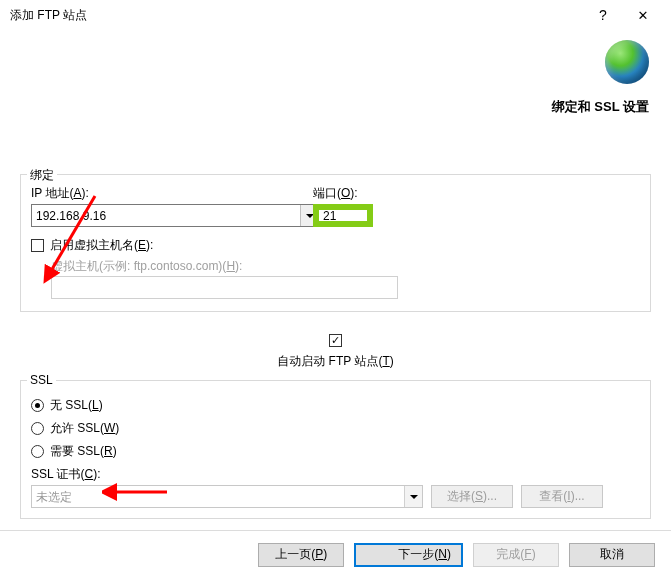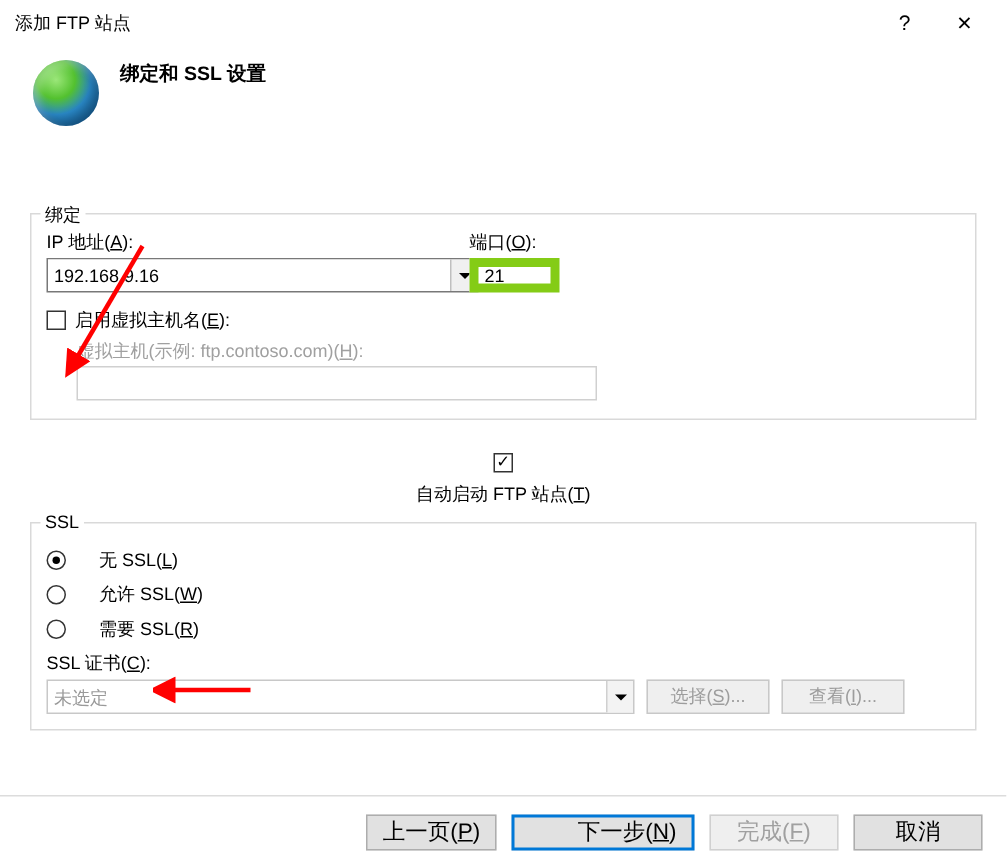--- a/index.html
+++ b/index.html
@@ -19,21 +19,21 @@
       padding: 0 8px 0 10px;
       background: #fff;
     }
     .titlebar .title { flex: 1; color: #000; font-size: 12px; }
     .title-btn {
       width: 40px; height: 28px; display: flex; align-items: center; justify-content: center;
       font-size: 14px; color: #000; cursor: default;
     }
     .title-close { font-size: 13px; }
     .header {
-      display: flex; align-items: flex-start; gap: 14px; padding: 10px 22px 4px 22px;
+      display: flex; align-items: flex-end; gap: 14px; padding: 10px 22px 4px 22px; flex-direction: column;
     }
     .globe {
       width: 44px; height: 44px; border-radius: 50%;
       background: radial-gradient(circle at 35% 30%, #9be779 0%, #53c12f 30%, #2a89c8 55%, #0b4d86 100%);
       box-shadow: inset -4px -4px 8px rgba(0,0,0,0.25), inset 4px 4px 6px rgba(255,255,255,0.3);
       position: relative;
     }
     .header-title { font-weight: bold; font-size: 13px; color: #000; }
     .content { padding: 6px 20px 0 20px; position: relative; }
     .fieldset {
@@ -63,21 +63,21 @@
     .textbox {
       border: 6px solid #84cc16; height: 23px; padding: 0 4px; font-family: inherit; font-size: 12px; width: 60px;
     }
     .check-row { display: flex; align-items: center; gap: 6px; margin: 10px 0 4px 0; }
     .chk {
       width: 13px; height: 13px; border: 1px solid #333; background: #fff; display: inline-flex; align-items: center; justify-content: center;
     }
     .chk.checked::after {
       content: "✓"; font-size: 11px; line-height: 1; color: #000;
     }
-    .radio-row { display: flex; align-items: center; gap: 22px; margin: 6px 0; }
+    .radio-row { display: flex; align-items: center; gap: 6px; margin: 6px 0; }
     .radio {
       width: 13px; height: 13px; border: 1px solid #333; border-radius: 50%; display: inline-flex; align-items: center; justify-content: center; background: #fff;
     }
     .radio.checked::after { content: ""; width: 5px; height: 5px; background: #000; border-radius: 50%; }
     .disabled-input {
       border: 1px solid #d0d0d0; height: 23px; background: #fff; padding: 0 4px; font-size: 12px; color: #666; width: 347px; margin-top: 1px;
     }
     .cert-wrap { display: flex; gap: 8px; align-items: flex-end; margin-top: 2px; }
     .cert-dd {
       display: flex; border: 1px solid #c8c8c8; height: 23px; background: #fff; width: 392px; color: #999;
@@ -85,21 +85,21 @@
     .cert-dd span { flex: 1; padding: 3px 4px 0 4px; }
     .cert-dd .dd-btn { width: 18px; border-left: 1px solid #d0d0d0; display:flex; align-items:center; justify-content:center; background:#f3f3f3; }
     .btn-dis {
       height: 23px; width: 82px; border: 1px solid #c8c8c8; background: #efefef; color: #9d9d9d; font-family: inherit; font-size: 12px;
     }
     .footer {
       position: absolute; bottom: 0; left: 0; right: 0; height: 48px; border-top: 1px solid #dcdcdc;
       display: flex; justify-content: flex-end; align-items: center; gap: 10px; padding: 0 16px; background: #fff;
     }
     .footer .fbtn {
-      min-width: 86px; height: 24px; border: 1px solid #adadad; background: #e1e1e1; font-family: inherit; font-size: 15px; padding: 0 10px;
+      min-width: 86px; height: 24px; border: 1px solid #adadad; background: #e1e1e1; font-family: inherit; font-size: 12px; padding: 0 10px;
     }
     .footer .fbtn.primary { border: 2px solid #0078d7; background: #e1e1e1; padding-left: 42px; }
     .footer .fbtn.disabled { color: #a0a0a0; background: #efefef; border: 1px solid #d0d0d0; }
     .arrow {
       position: absolute; pointer-events: none;
     }
     .arrow svg { display: block; }
     .arrow1 { left: 40px; top: 74px; }
     .arrow2 { left: 102px; top: 363px; }
   </style>

